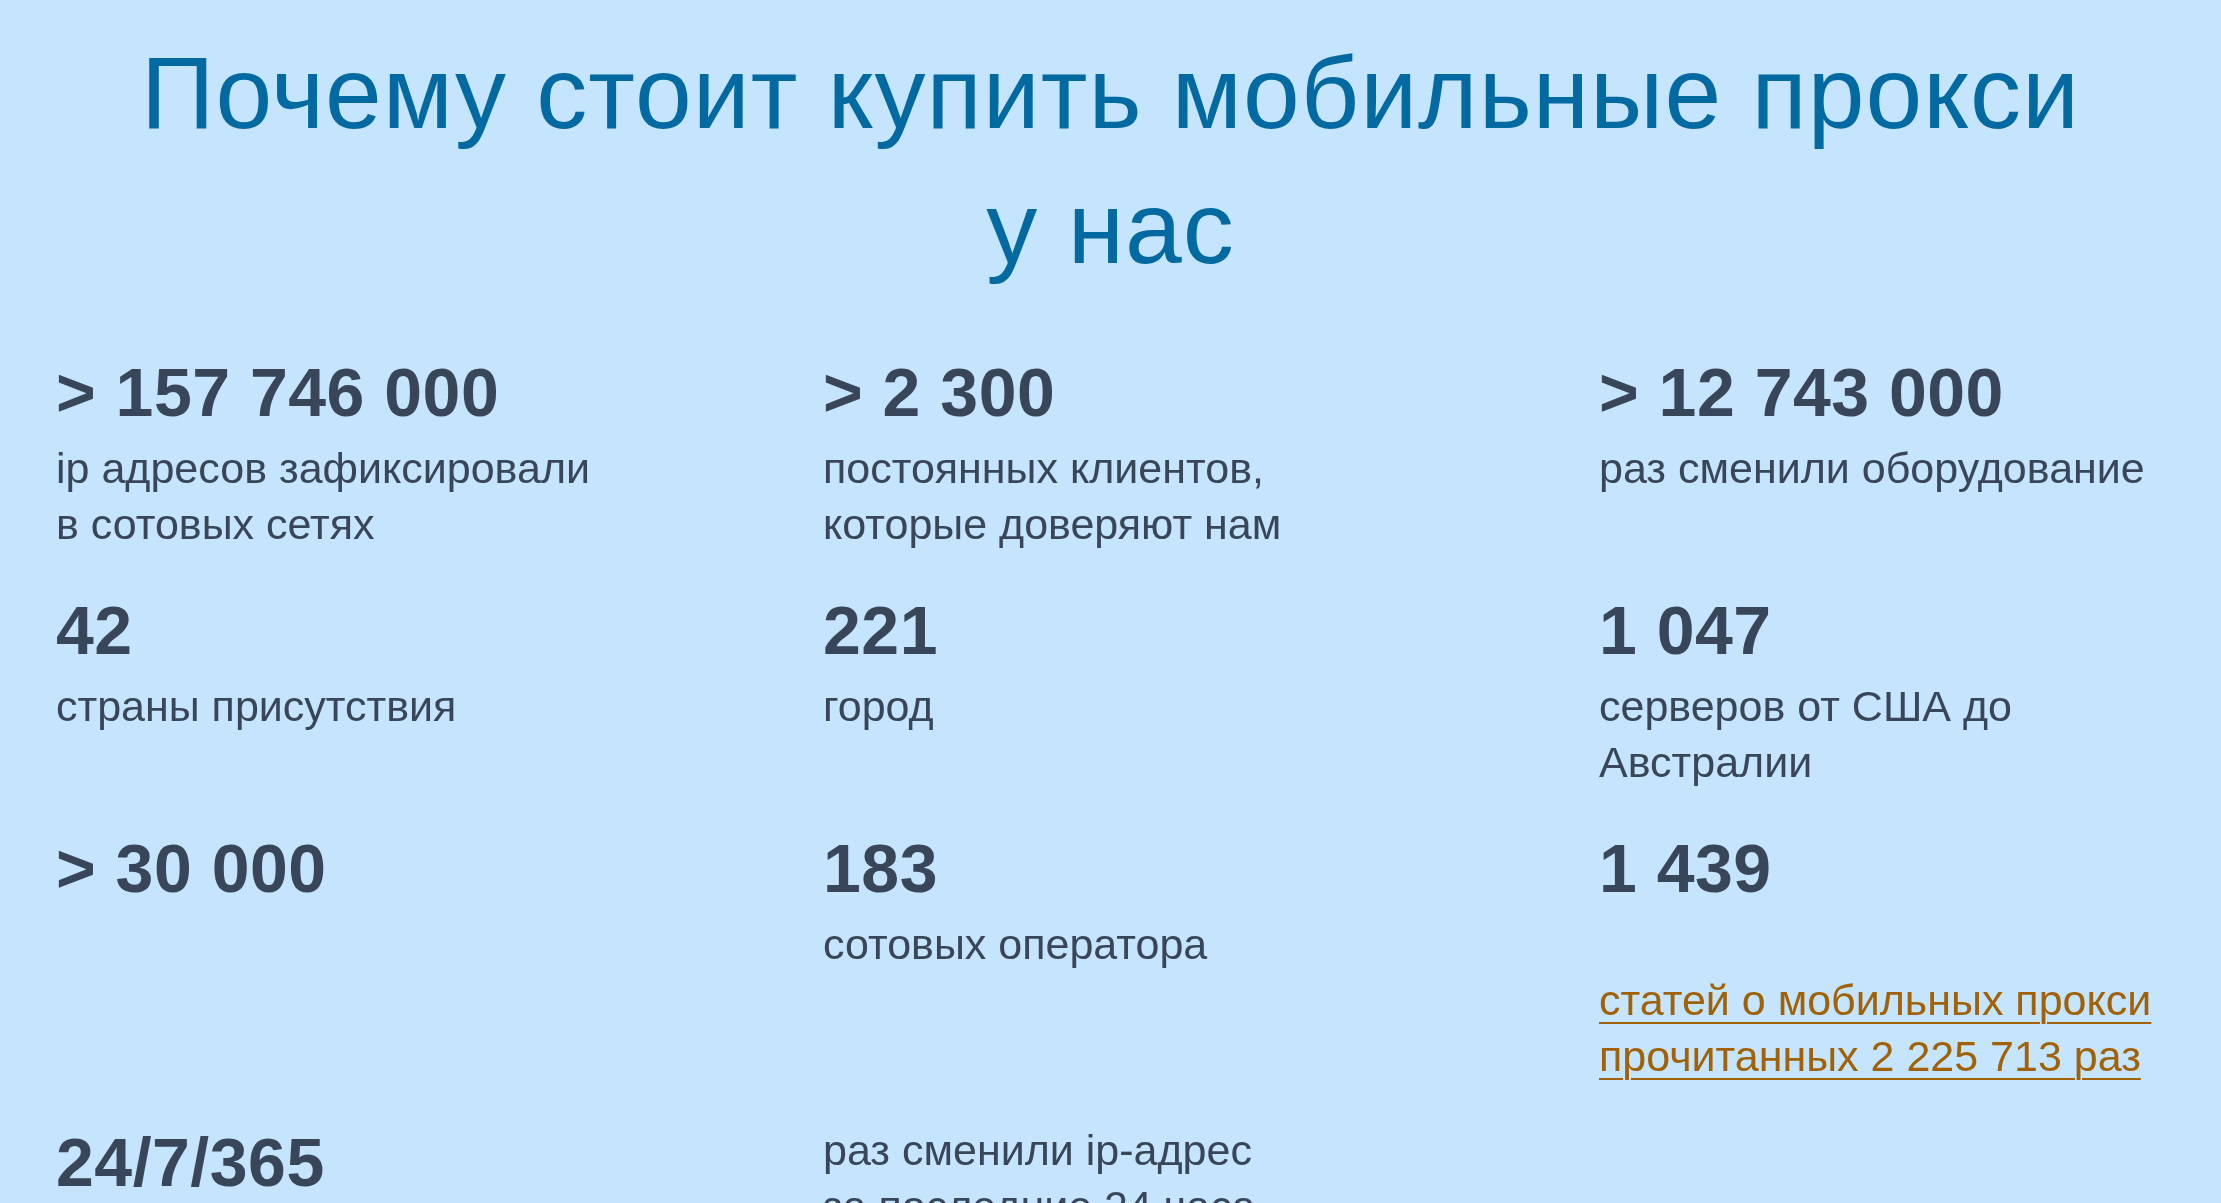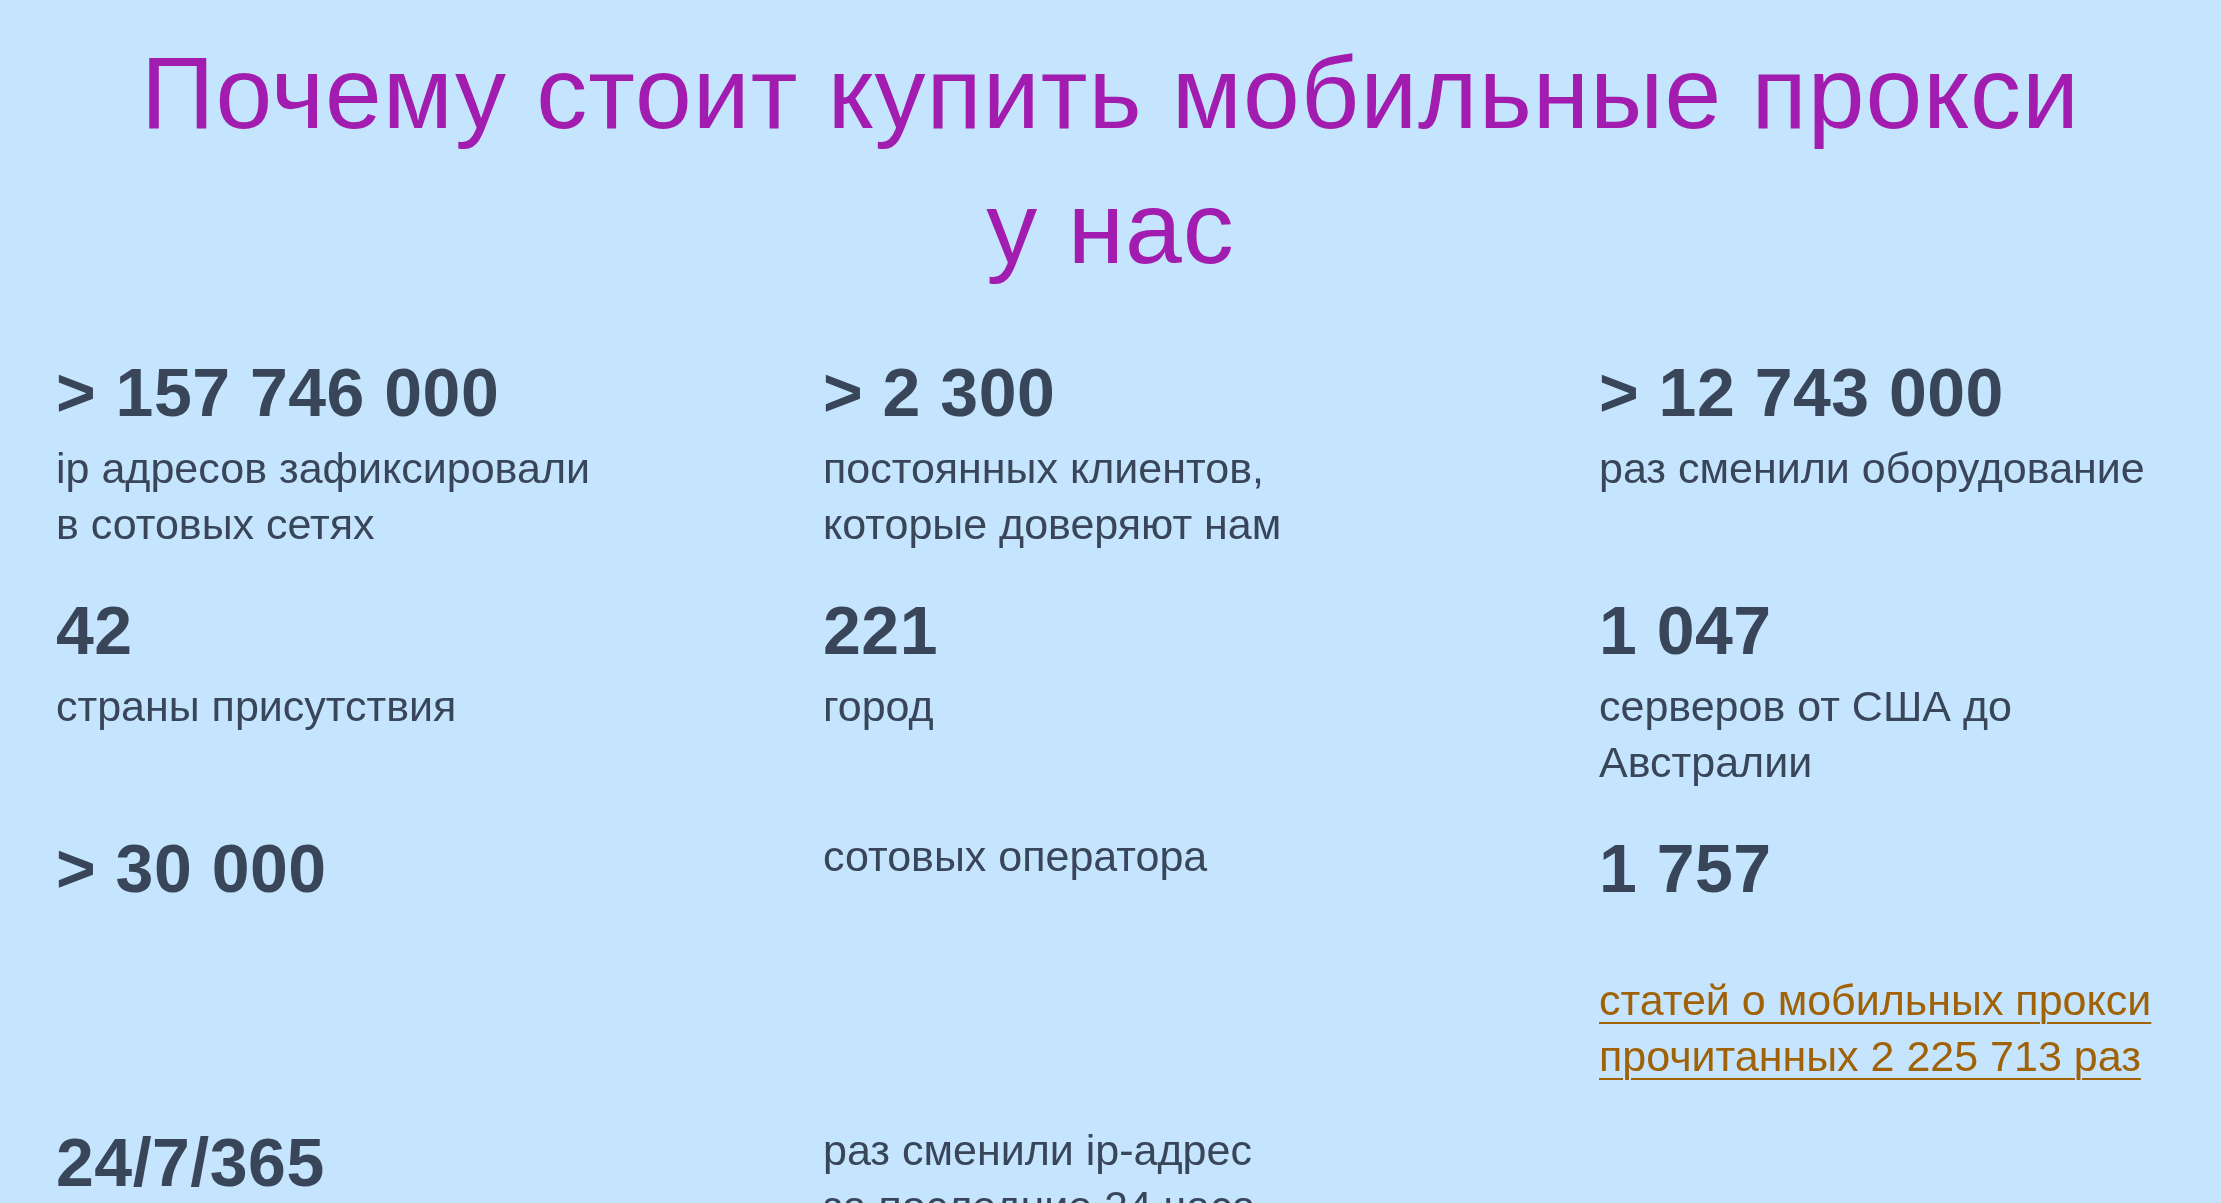--- a/index.html
+++ b/index.html
@@ -14,21 +14,21 @@
     color: #39465a;
     overflow: hidden;
   }
   .section-title {
     margin: 26px 0 0 0;
     text-align: center;
     font-size: 102px;
     font-weight: 300;
     line-height: 1.32;
     letter-spacing: 1px;
-    color: #a21caf;
+    color: #0369a1;
     white-space: pre-line;
   }
   .stats-grid {
     margin-top: 58px;
     padding: 0 56px;
     display: grid;
     grid-template-columns: 767px 776px 1fr;
     row-gap: 38px;
   }
   .stat-item { min-height: 130px; }
@@ -94,25 +94,26 @@
   <div class="stat-item">
     <div class="stat-value">1 047</div>
     <div class="stat-label">серверов от США до Австралии</div>
   </div>
 
   <div class="stat-item">
     <div class="stat-value">&gt; 30 000</div>
   </div>
 
   <div class="stat-item">
+    <div class="stat-value">183</div>
     <div class="stat-label">сотовых оператора</div>
   </div>
 
   <div class="stat-item">
-    <div class="stat-value">1 757</div>
+    <div class="stat-value">1 439</div>
     <div class="stat-label">
       <a href="#" class="stat-link">статей о мобильных прокси
 прочитанных 2 225 713 раз</a>
     </div>
   </div>
 
   <div class="stat-item">
     <div class="stat-value">24/7/365</div>
     <div class="stat-label">Мы онлайн</div>
   </div>

